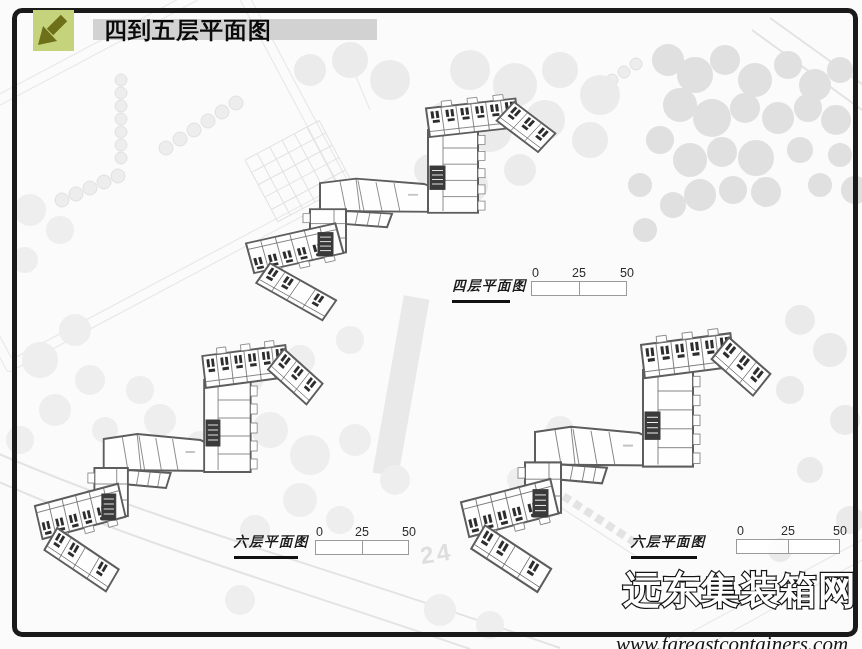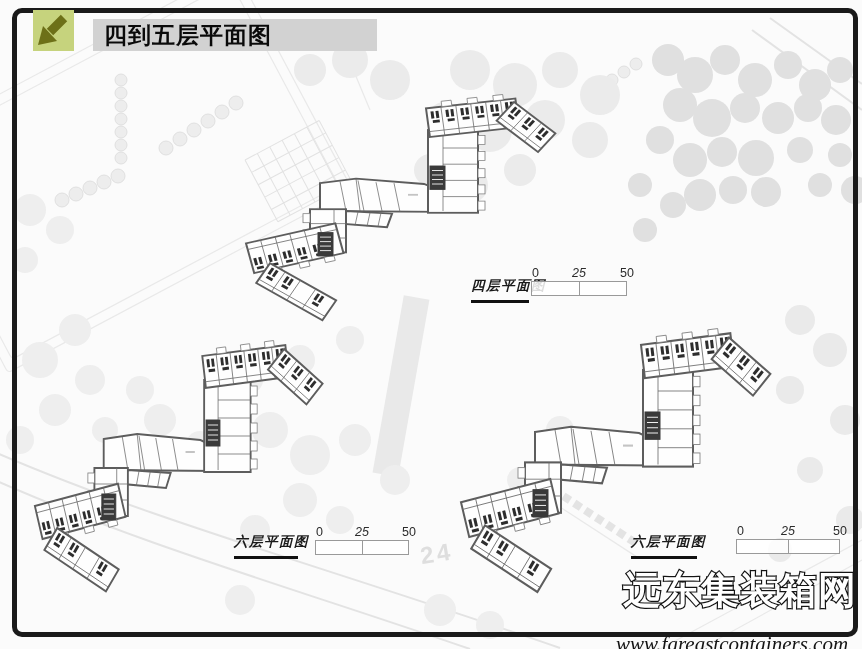--- a/index.html
+++ b/index.html
@@ -17,21 +17,21 @@
     border:5px solid #1a1a1a;border-radius:10px;box-sizing:border-box;
     z-index:5;pointer-events:none;
   }
 
   
   .hdr-icon{
     position:absolute;left:33px;top:10px;width:41px;height:41px;
     background:#c6d37d;z-index:7;
   }
   .hdr-bar{
-    position:absolute;left:93px;top:19px;width:284px;height:32px;
+    position:absolute;left:93px;top:19px;width:284px;height:21px;
     background:#d2d2d2;z-index:6;
     display:flex;align-items:center;
   }
   .hdr-title{
     font-size:23px;font-weight:bold;color:#0a0a0a;
     padding-left:11px;letter-spacing:1px;line-height:28px;white-space:nowrap;
   }
 
   
   .caption{position:absolute;z-index:4;}
@@ -39,21 +39,21 @@
     font-family:"Liberation Serif", serif;font-style:italic;font-weight:bold;
     font-size:13.5px;color:#1a1a1a;letter-spacing:1.5px;white-space:nowrap;
   }
   .caption-underline{background:#111;margin-top:5px;}
 
   
   .scalebar{position:absolute;z-index:4;}
   .ticks{position:relative;height:15px;font-size:12.5px;color:#2b2b2b;}
   .ticks span{position:absolute;top:0;line-height:14px;}
   .t0{left:1px;}
-  .t1{left:50%;transform:translateX(-50%);font-style:italic;}
+  .t1{left:50%;transform:translateX(-50%);}
   .t2{right:-7px;}
   .bar{
     position:relative;height:15px;background:rgba(255,255,255,0.85);
     border:1px solid #9a9a9a;box-sizing:border-box;
   }
   .bar-divider{position:absolute;left:50%;top:0;bottom:0;width:1px;background:#9a9a9a;}
 
   
   .wm{position:absolute;right:3px;top:565px;z-index:8;text-align:center;}
   .wm-url{
@@ -335,21 +335,21 @@
   <div class="hdr-icon">
     <svg width="41" height="41" viewBox="0 0 41 41">
       <line x1="31" y1="8" x2="17" y2="22" stroke="#6d7018" stroke-width="9"></line>
       <polygon points="5,35 24,31 10,16" fill="#6d7018"></polygon>
     </svg>
   </div>
   <div class="hdr-bar">
     <div class="hdr-title">四到五层平面图</div>
   </div>
 
-  <div class="caption" style="left:452px;top:277px;margin-left:19px;">
+  <div class="caption" style="left:452px;top:277px;">
     <div class="caption-label">四层平面图</div>
     <div class="caption-underline" style="width:58px;height:2.5px;"></div>
   </div>
   <div class="scalebar" style="left:531px;top:266px;width:96px;">
     <div class="ticks">
       <span class="t0">0</span>
       <span class="t1">25</span>
       <span class="t2">50</span>
     </div>
     <div class="bar">

